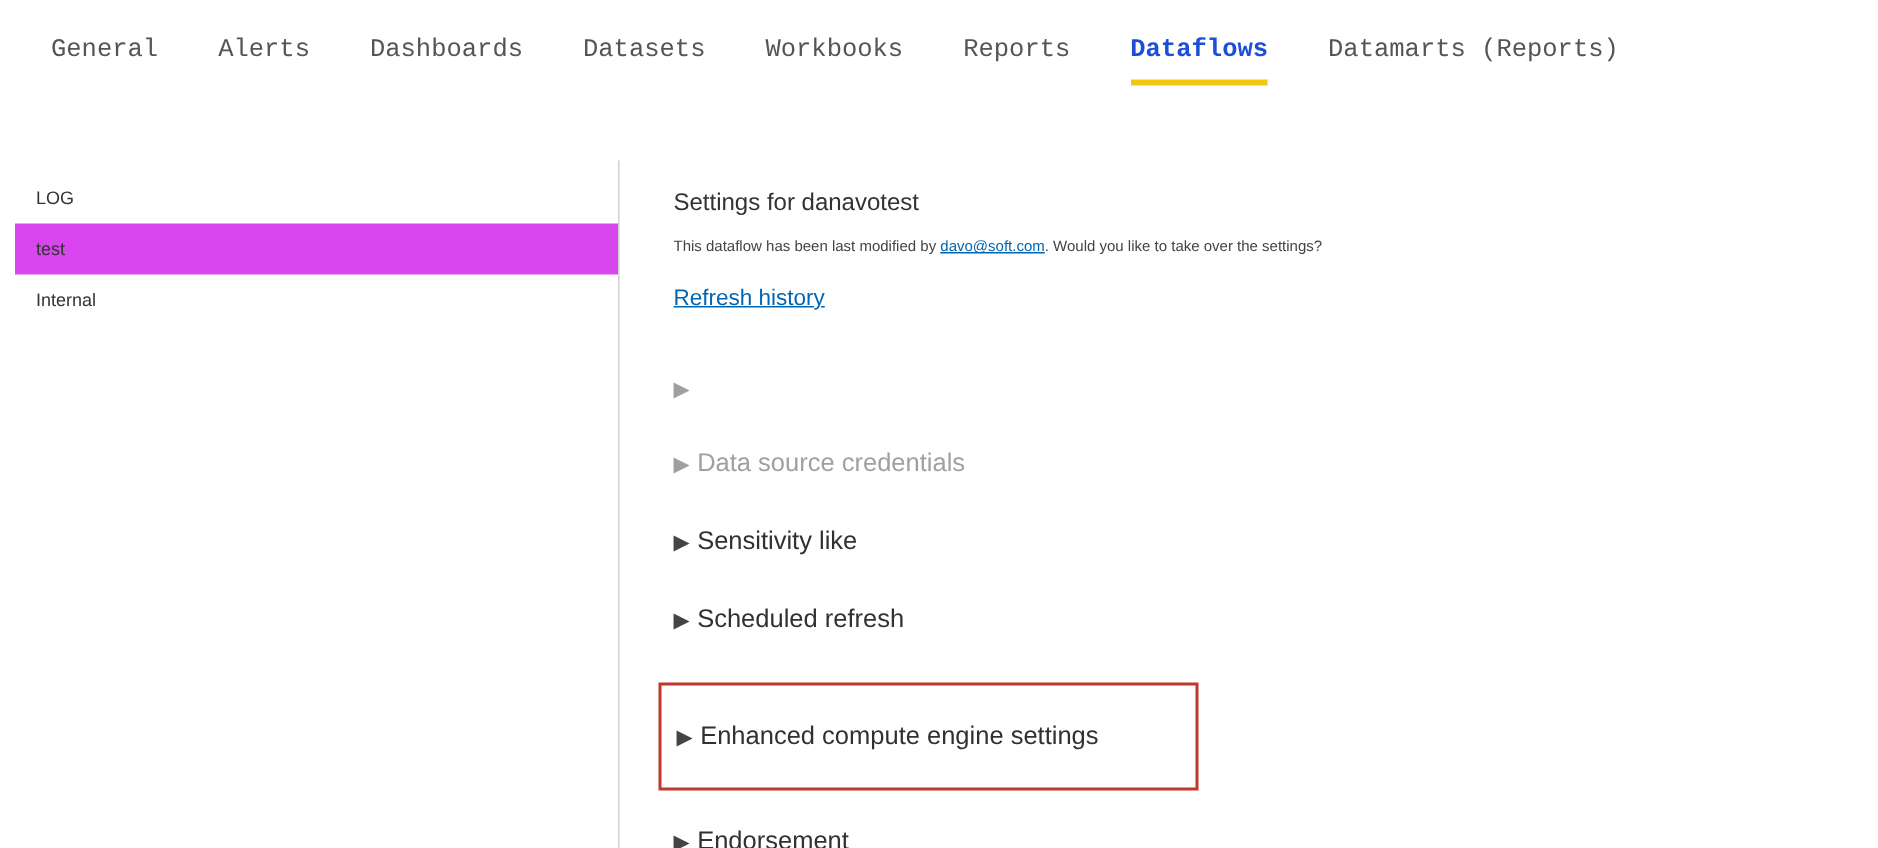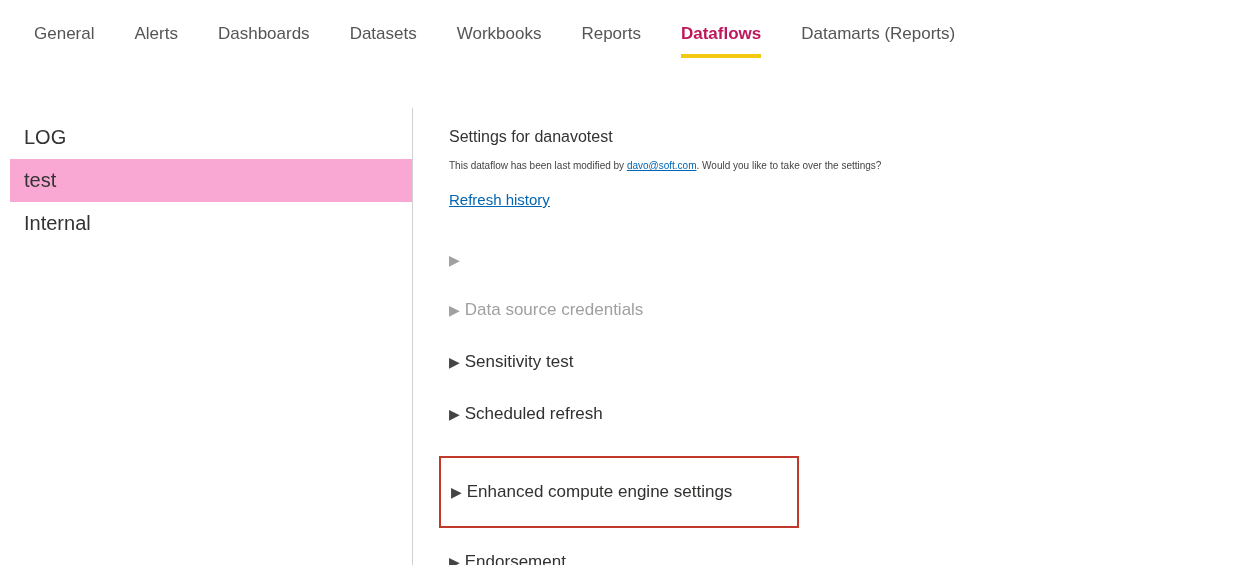--- a/index.html
+++ b/index.html
@@ -7,52 +7,53 @@
       font-family: "Segoe UI", -apple-system, BlinkMacSystemFont, sans-serif;
       background: #fff;
       color: #323130;
       width: 1252px;
     }
     .tabs {
       display: flex;
       gap: 40px;
       padding: 24px 34px 0 34px;
       align-items: flex-start;
+      font-family: Liberation Mono, monospace;
     }
     .tab {
       font-size: 17px;
       color: #555;
       padding-bottom: 10px;
       cursor: pointer;
       border-bottom: 4px solid transparent;
     }
     .tab.active {
-      color: #be185d;
+      color: #1d4ed8;
       font-weight: 600;
       border-bottom-color: #f2c811;
     }
     .content {
       display: flex;
       margin-top: 50px;
     }
     .sidebar {
       width: 413px;
       border-right: 1px solid #d0d0d0;
       padding-top: 8px;
       min-height: 420px;
       padding-left: 10px;
     }
     .sidebar-item {
       padding: 10px 14px;
-      font-size: 20px;
+      font-size: 12px;
       color: #333;
       cursor: pointer;
     }
     .sidebar-item.selected {
-      background: #f9a8d4;
+      background: #d946ef;
     }
     .main {
       padding: 20px 0 0 36px;
       flex: 1;
     }
     .page-title {
       font-size: 16px;
       font-weight: 300;
       color: #333;
       margin-bottom: 14px;
@@ -128,21 +129,21 @@
 
     <div class="section disabled">
       <span class="caret">▶</span>
     </div>
     <div class="section disabled">
       <span class="caret">▶</span>
       <span>Data source credentials</span>
     </div>
     <div class="section">
       <span class="caret">▶</span>
-      <span>Sensitivity test</span>
+      <span>Sensitivity like</span>
     </div>
     <div class="section">
       <span class="caret">▶</span>
       <span>Scheduled refresh</span>
     </div>
     <div class="section highlight-box">
       <span class="caret">▶</span>
       <span>Enhanced compute engine settings</span>
     </div>
     <div class="section">

